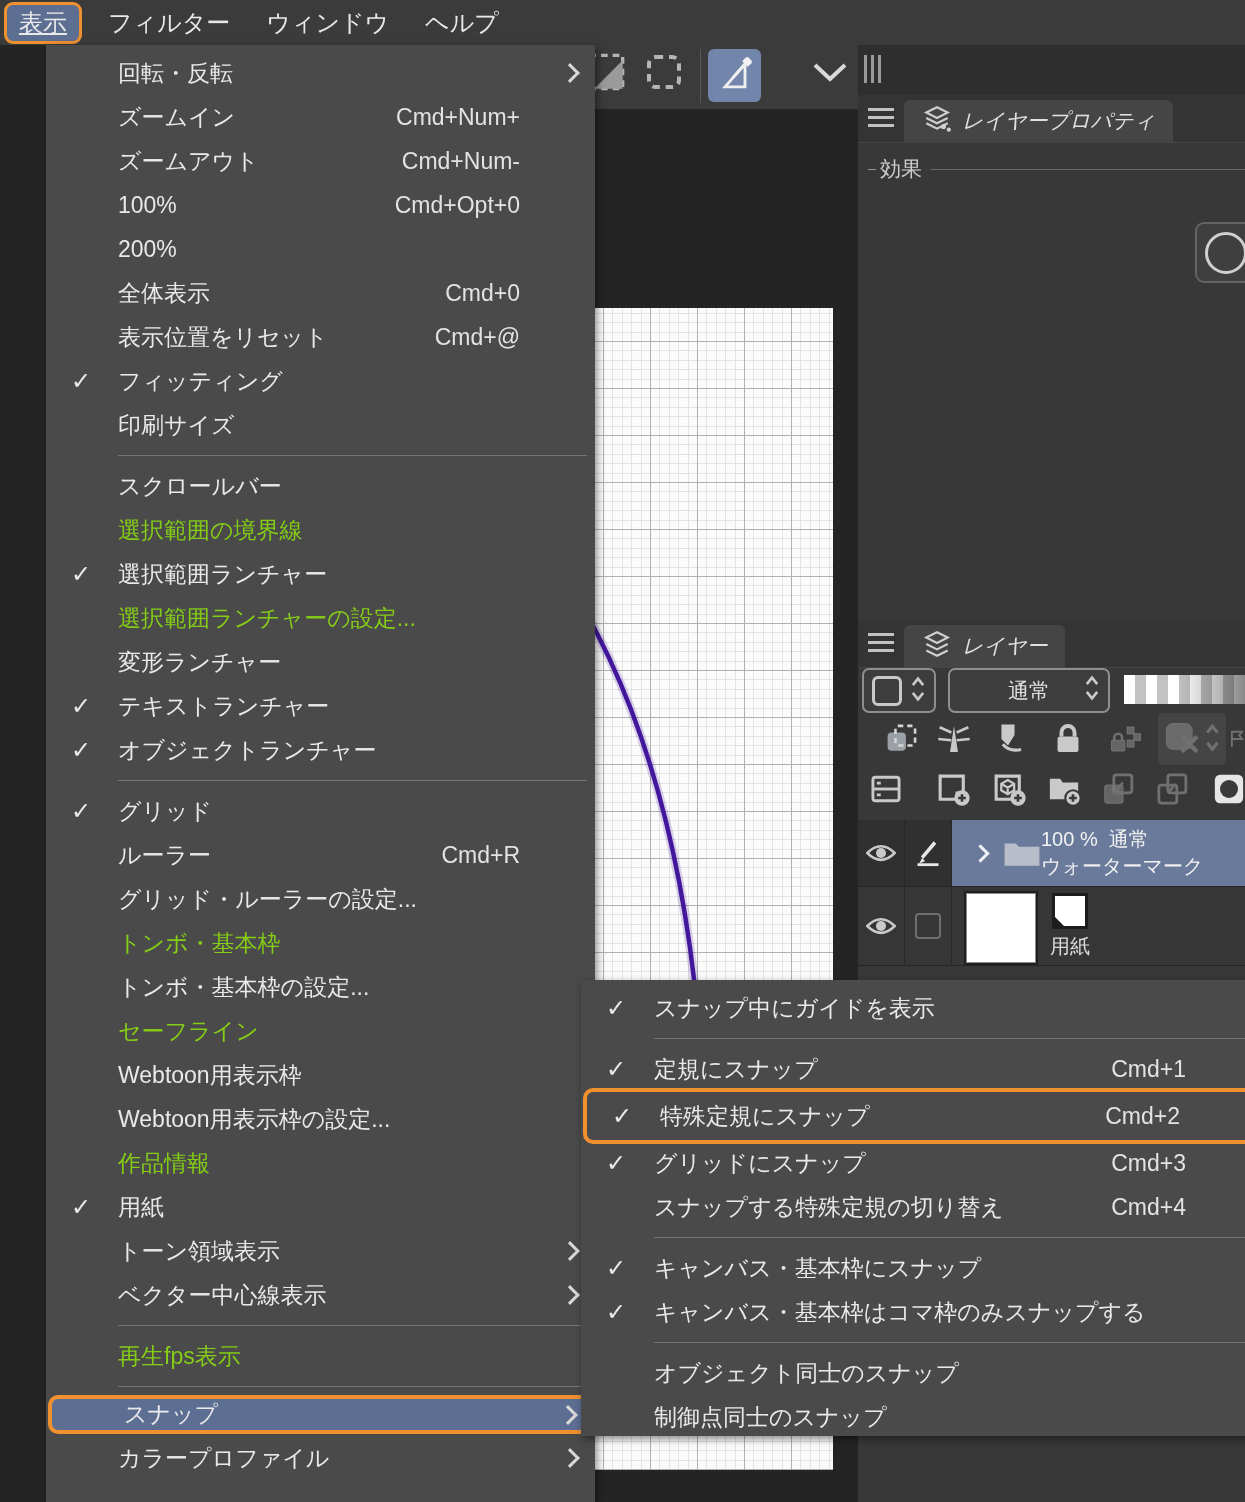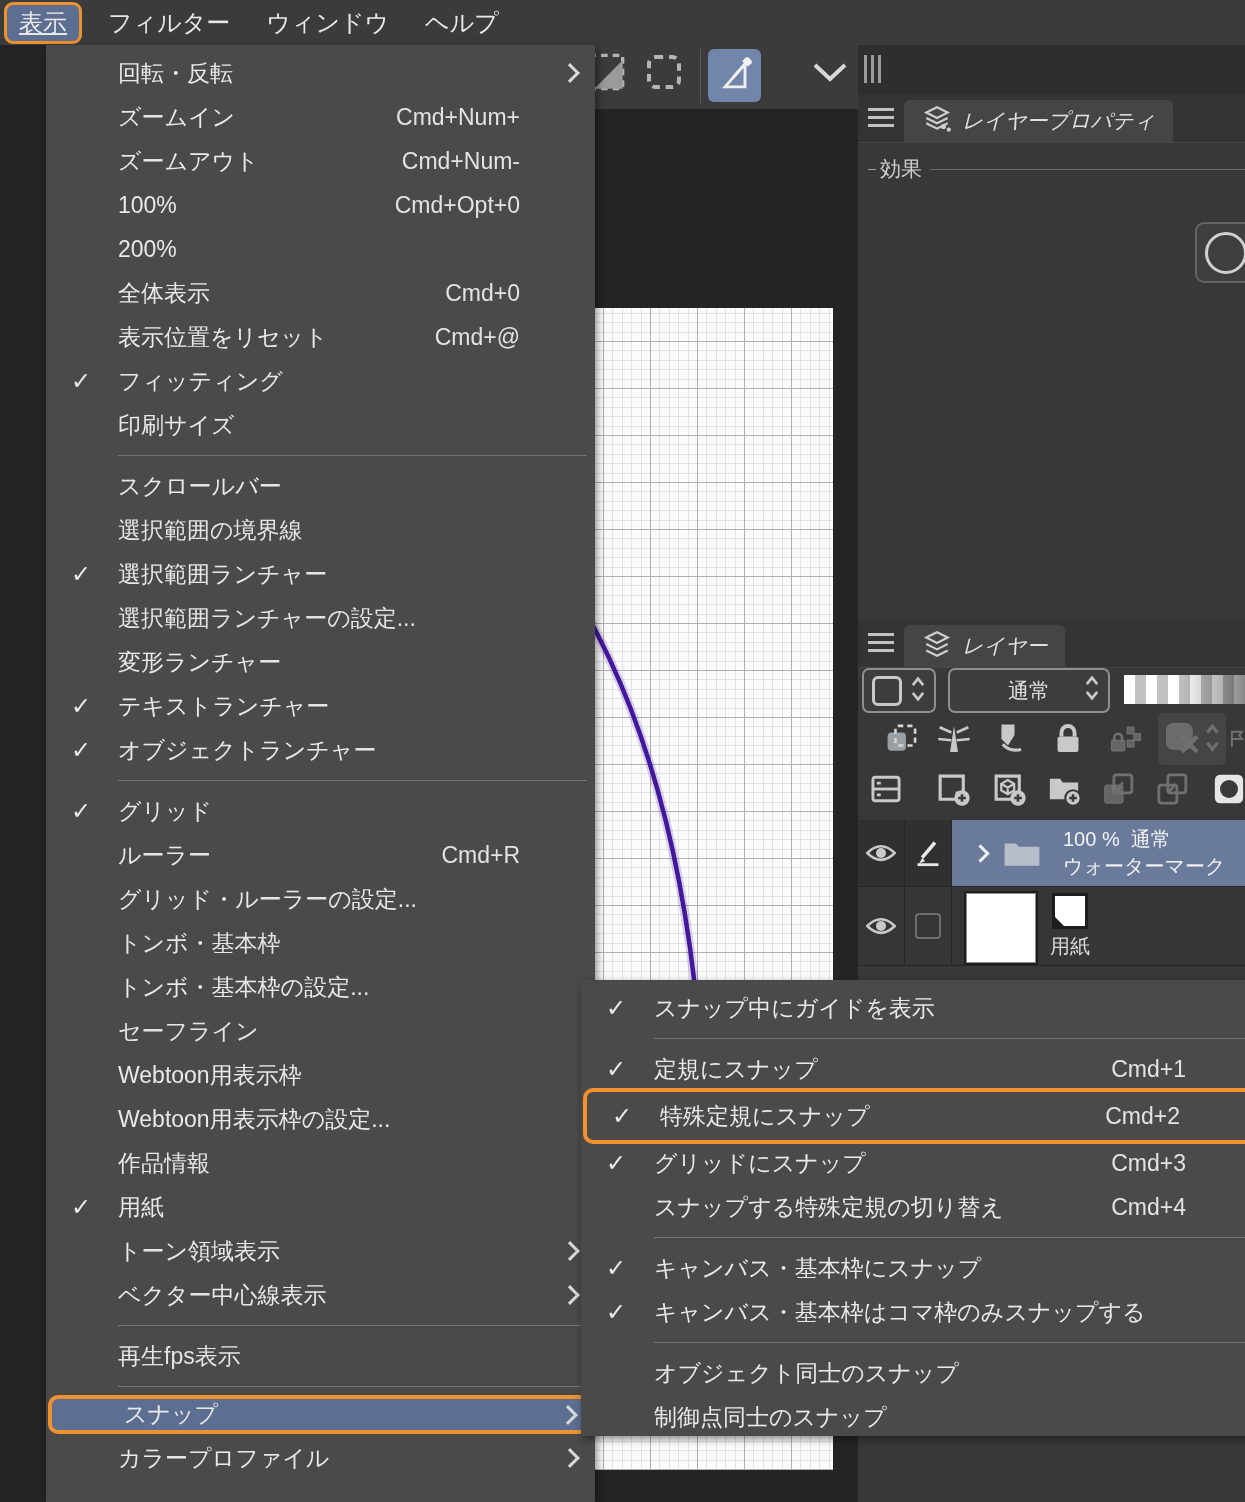--- a/index.html
+++ b/index.html
@@ -16,21 +16,21 @@
   .mb-item{padding:3px 10px;white-space:nowrap;}
   .mb-item.active{background:#5d6e93;border:3px solid #f0912f;border-radius:9px;margin-left:4px;padding:2px 12px;text-decoration:underline;}
   .mb-item.plain{margin-left:16px;}
 
   
   .menu-panel{background:#4a4a4a;box-shadow:2px 3px 8px rgba(0,0,0,.45);z-index:40;padding-top:6px;box-sizing:border-box;}
   #view-menu{left:6px;top:45px;width:549px;height:1457px;margin-left:40px;}
   #snap-menu{left:581px;top:980px;width:690px;height:456px;z-index:50;}
   .mi{position:relative;height:44px;display:flex;align-items:center;padding:0 76px 0 72px;font-size:23px;color:#e9e9e9;white-space:nowrap;box-sizing:border-box;}
   #snap-menu .mi{padding-left:73px;padding-right:85px;}
-  .mi.disabled{color:#e5e5e5;}
+  .mi.disabled{color:#84cc16;}
   .mi.checked::before{content:"✓";position:absolute;left:25px;font-size:24px;font-weight:bold;color:#e9e9e9;}
   .mi .sc{position:absolute;right:75px;color:#e3e3e3;}
   #snap-menu .mi .sc{right:85px;}
   .mi .arr{position:absolute;right:18px;top:50%;width:11px;height:11px;border-right:3px solid #d9d9d9;border-top:3px solid #d9d9d9;transform:translateY(-50%) rotate(45deg);}
   .msep{height:1px;background:#747474;margin:8px 8px 8px 72px;}
   #snap-menu .msep{margin-left:73px;}
   .row-snap{background:#5d6e93;border:4px solid #f0912f;border-radius:10px;height:39px;margin:2px 2px;}
   .row-snap .arr{right:14px;}
   .row-tokushu{border:4px solid #f0912f;border-radius:10px;height:56px;margin:-3px 2px;}
 
@@ -83,21 +83,21 @@
   .licon.boxed{background:#454545;border-radius:5px;}
 
   
   .lrow{position:absolute;left:0;width:387px;display:flex;}
   .lcol{width:47px;border-right:1px solid #262626;display:flex;align-items:center;justify-content:center;flex:none;box-sizing:border-box;}
   .lrow1{top:200px;height:66px;background:#303030;border-bottom:1px solid #262626;}
   .lrow2{top:267px;height:78px;background:#363636;border-bottom:1px solid #262626;}
   .lrow1 .lmain{background:#6a7a9b;flex:1;display:flex;align-items:center;color:#f2f2f2;}
   .lrow2 .lmain{flex:1;position:relative;}
   .exp-chevron{width:10px;height:10px;border-right:3px solid #eef1f6;border-top:3px solid #eef1f6;transform:rotate(45deg);margin:0 16px 0 22px;}
-  .lname{font-size:20px;line-height:27px;margin-left:22px;}
+  .lname{font-size:20px;line-height:27px;margin-left:0;}
   .thumb{position:absolute;left:14px;top:6px;width:68px;height:68px;background:#fff;border:1px solid #8b8b8b;box-shadow:0 0 0 2px #1f1f1f;}
   .paper-ic{position:absolute;left:100px;top:6px;width:30px;height:30px;background:#fff;border:3px solid #1d1d1d;}
   .paper-ic::after{content:"";position:absolute;left:-1px;bottom:-1px;border-style:solid;border-width:11px 0 0 11px;border-color:transparent transparent transparent #1d1d1d;}
   .paper-lbl{position:absolute;left:98px;top:46px;font-size:20px;color:#dcdcdc;}
   .checkbox{width:22px;height:22px;border:2px solid #6e6e6e;border-radius:4px;}
   .chev-pair{display:inline-block;}
 </style>
 </head>
 <body>
 

